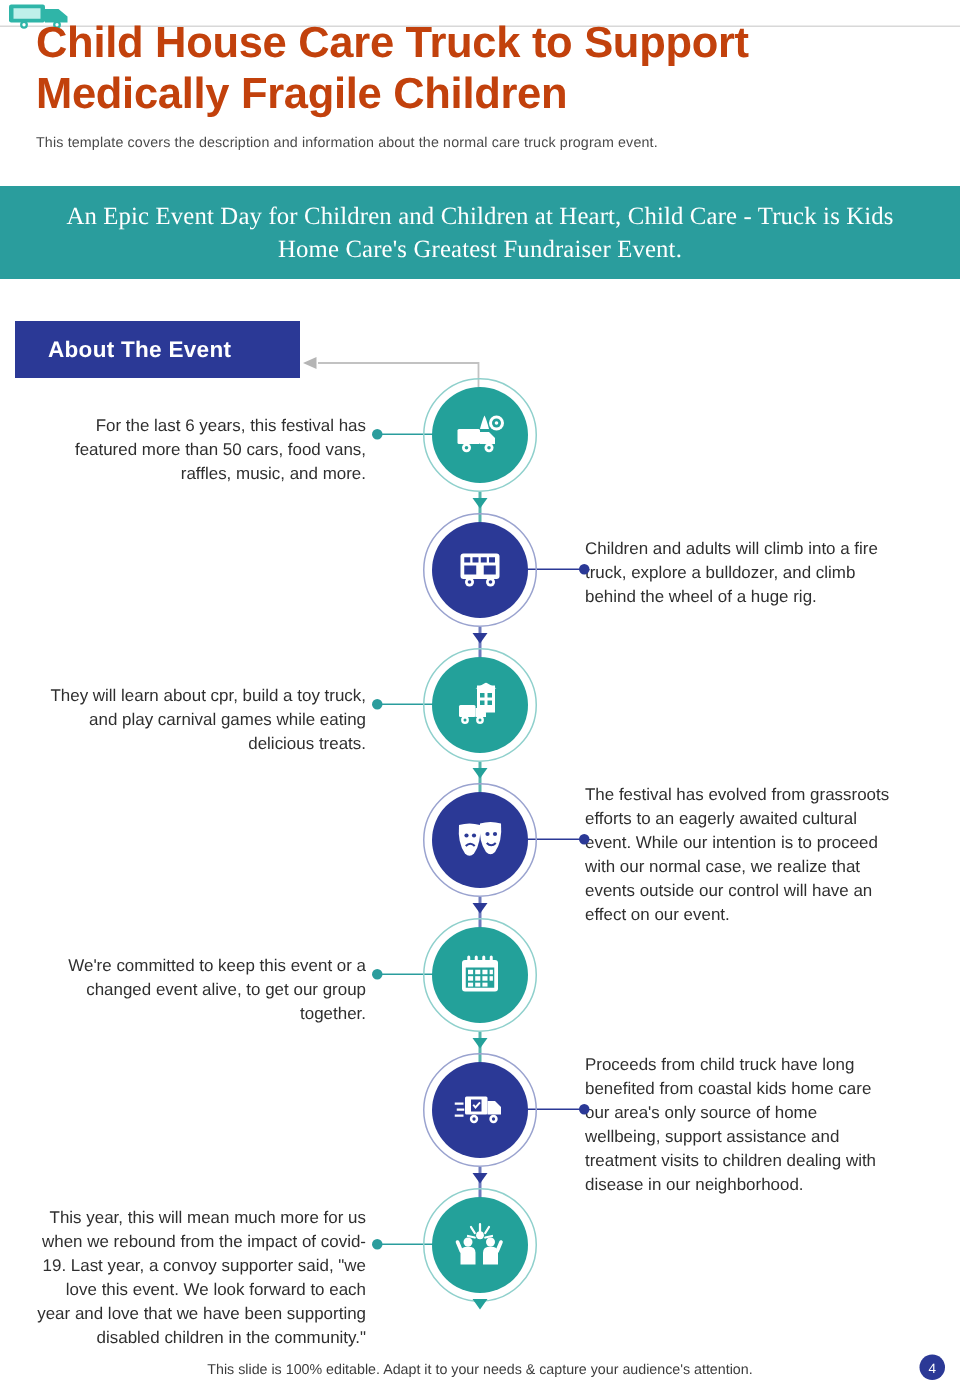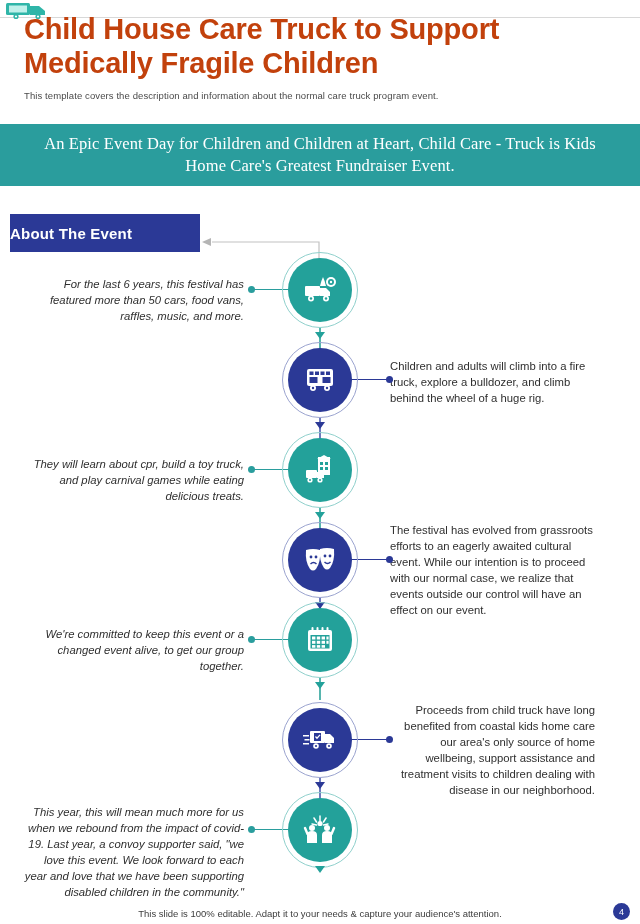--- a/index.html
+++ b/index.html
@@ -76,20 +76,21 @@
     left: 10px; top: 214px;
     width: 190px; height: 38px;
     background: #2b3996;
     display: flex;
     align-items: center;
   }
   #section-heading-label {
     color: #ffffff;
     font-size: 15px;
     font-weight: bold;
+    padding-left: 22px;
     letter-spacing: 0.2px;
   }
 
   
   #heading-connector {
     position: absolute;
     left: 198px; top: 232px;
     width: 124px; height: 62px;
   }
 
@@ -168,21 +169,20 @@
   .tl-text {
     position: absolute;
     font-size: 11.3px;
     line-height: 1.42;
     color: #2f2f2f;
   }
   .tl-text.left {
     left: 22px;
     width: 222px;
     text-align: right;
-    font-style: italic;
   }
   .tl-text.right {
     left: 390px;
     width: 205px;
     text-align: left;
   }
 
   
   #footer-note {
     position: absolute;
@@ -330,21 +330,21 @@
         <path d="M17 3 q7 -2 14 0 q1 12 -4 19 q-3 3 -6 0 q-5 -7 -4 -19 z" fill="#ffffff"></path>
         <circle cx="22" cy="10" r="1.4" fill="#2b3996"></circle>
         <circle cx="27" cy="10" r="1.4" fill="#2b3996"></circle>
         <path d="M21.5 16 q3 3 6 0" stroke="#2b3996" stroke-width="1.4" fill="none"></path>
       </svg>
     </div>
     <div class="stem"></div>
     <div class="stem-arrow" style="top:74px;"></div>
   </div>
 
-  <div class="tl-row" style="top:350px;">
+  <div class="tl-row" style="top:360px;">
     <div class="tl-text left" style="top:18px;">We're committed to keep this event or a changed event alive, to get our group together.</div>
     <div class="lead left"></div>
     <div class="lead-dot left"></div>
     <div class="node-ring ring teal"></div>
     <div class="node teal">
       <svg width="30" height="30" viewBox="0 0 30 30">
         <rect x="3" y="5" width="24" height="21" rx="2" fill="#ffffff"></rect>
         <rect x="5.5" y="10" width="19" height="13.5" fill="#23a19a"></rect>
         <rect x="6.5" y="2" width="2" height="5" rx="1" fill="#ffffff"></rect>
         <rect x="11.5" y="2" width="2" height="5" rx="1" fill="#ffffff"></rect>
@@ -363,21 +363,21 @@
             <rect x="11.8" y="20.1" width="3.4" height="2.6"></rect>
           <rect x="16.6" y="20.1" width="3.4" height="2.6"></rect>
         </g>
       </svg>
     </div>
     <div class="stem teal"></div>
     <div class="stem-arrow teal" style="top:74px;"></div>
   </div>
 
   <div class="tl-row" style="top:450px;">
-    <div class="tl-text right" style="top:-6px;text-align:right;">Proceeds from child truck have long benefited from coastal kids home care our area's only source of home wellbeing, support assistance and treatment visits to children dealing with disease in our neighborhood.</div>
+    <div class="tl-text right" style="top:-6px;">Proceeds from child truck have long benefited from coastal kids home care our area's only source of home wellbeing, support assistance and treatment visits to children dealing with disease in our neighborhood.</div>
     <div class="lead right"></div>
     <div class="lead-dot right"></div>
     <div class="node-ring ring navy"></div>
     <div class="node navy">
       <svg width="34" height="26" viewBox="0 0 34 26">
         <rect x="7" y="4" width="15" height="12" rx="1" fill="#ffffff"></rect>
         <rect x="11" y="6" width="7" height="8" fill="#2b3996"></rect>
         <path d="M12.5 9.5 l1.5 1.8 l3 -3.4" stroke="#ffffff" stroke-width="1.3" fill="none"></path>
         <path d="M22 7 h5 l4 4 v5 h-9 z" fill="#ffffff"></path>
         <circle cx="13" cy="19" r="2.8" fill="#ffffff"></circle>

